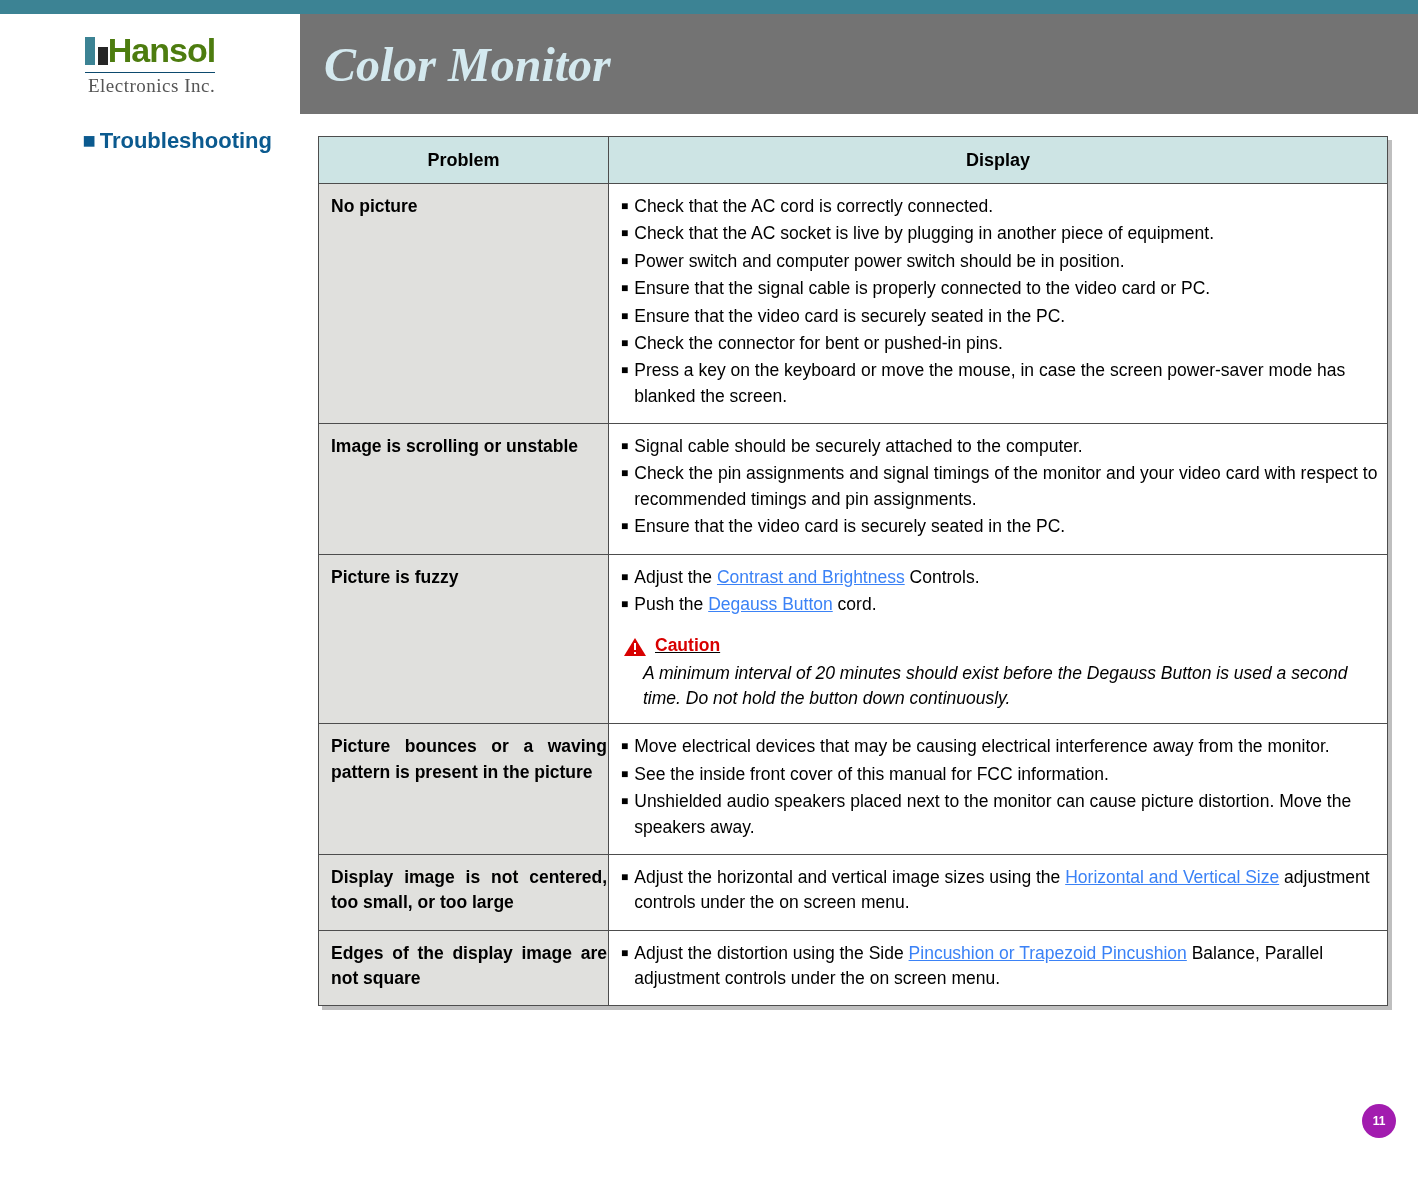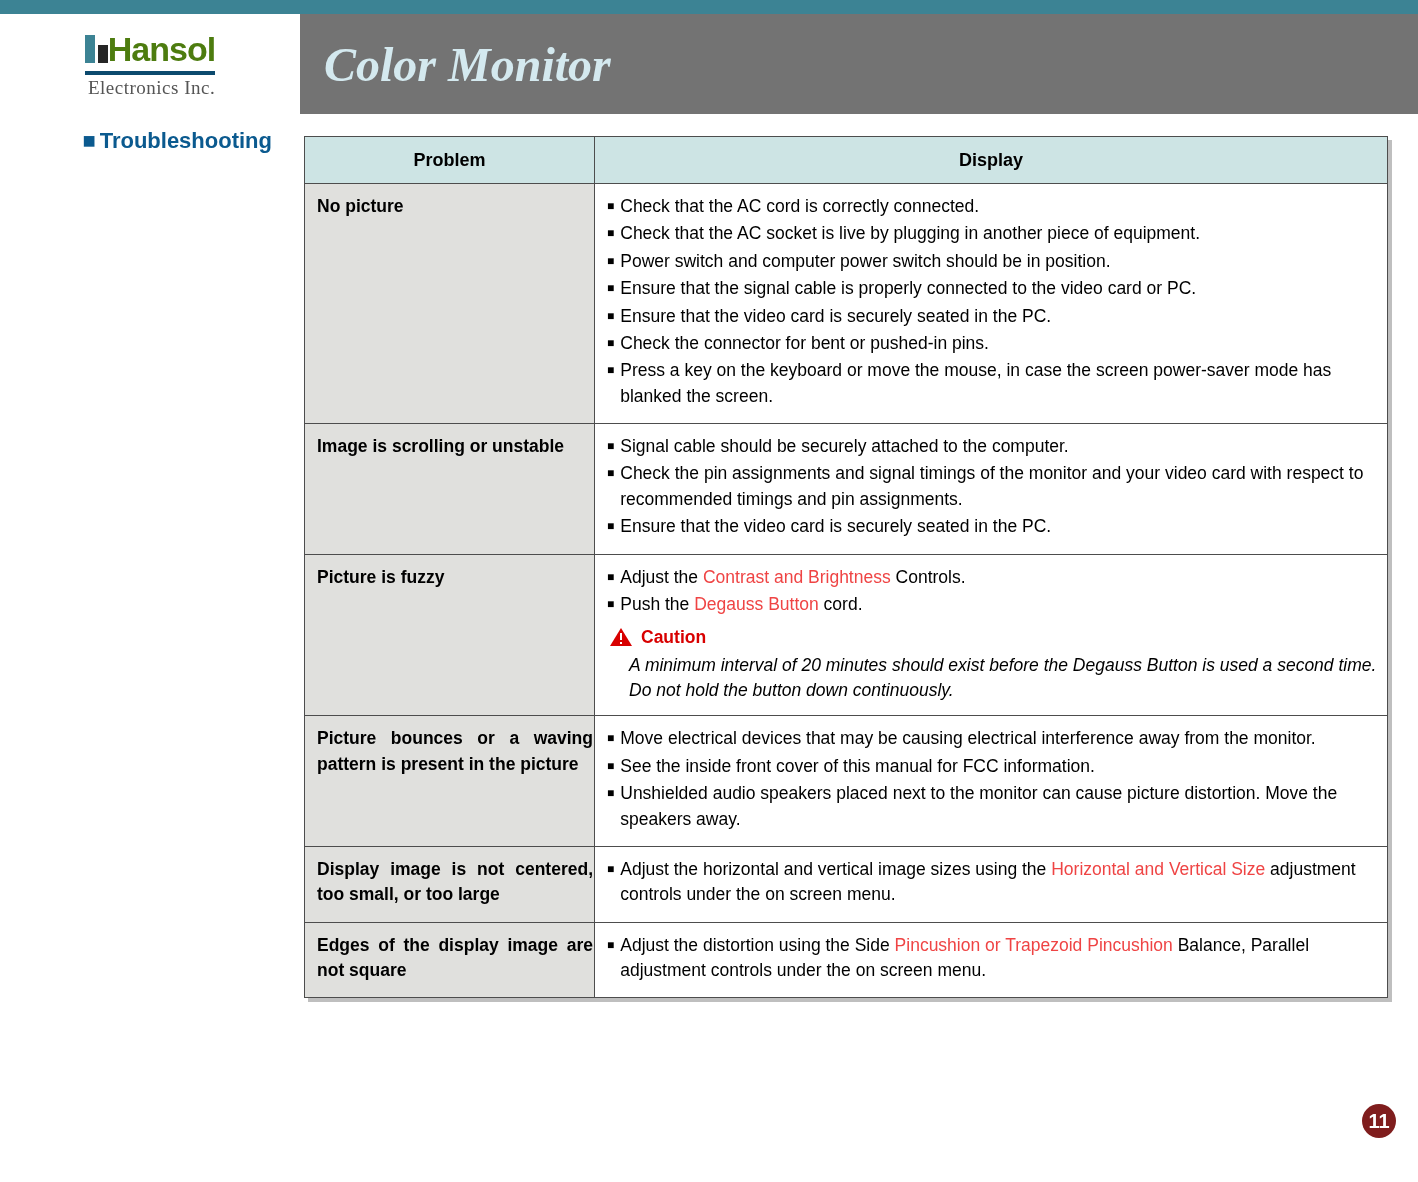--- a/index.html
+++ b/index.html
@@ -48,21 +48,21 @@
   .logo-mark span {
     display: inline-block;
     width: 10px;
   }
   .logo-mark .b1 { background: #3c8394; height: 28px; }
   .logo-mark .b2 { background: #262626; height: 18px; align-self: flex-end; }
   .logo-sub {
     font-family: "Times New Roman", serif;
     font-size: 19px;
     color: #555;
-    border-top: 4px solid #0c4a6e;
+    border-top: 1px solid #0c4a6e;
     margin-top: 2px;
     padding-top: 2px;
     text-align: right;
     letter-spacing: 0.5px;
   }
   .header-bar {
     position: absolute;
     left: 300px; top: 14px; width: 1118px; height: 100px;
     background: #737373;
     display: flex;
@@ -87,21 +87,21 @@
     font-size: 22px;
     font-weight: bold;
     color: #0b5a8f;
   }
   .section-title .sq {
     color: #0b5a8f;
     margin-right: 4px;
   }
   .content {
     position: absolute;
-    left: 304px; top: 136px; right: 30px;
+    left: 318px; top: 136px; right: 30px;
   }
   table.trouble {
     border-collapse: collapse;
     width: 100%;
     box-shadow: 4px 4px 0 #bfbfbf;
     background: #fff;
   }
   table.trouble th, table.trouble td {
     border: 1.5px solid #4d4d4d;
     padding: 10px 1px 12px 12px;
@@ -129,26 +129,27 @@
   }
   .sol-line .bullet {
     flex: 0 0 auto;
     font-size: 12px;
     line-height: 24px;
     margin-right: 6px;
   }
   .sol-line .txt {
     flex: 1;
   }
-  .blue { color: #ef4444; }
+  .blue { color: #3b82f6; text-decoration: underline; }
   .caution-row {
     display: flex;
-    align-items: flex-start;
-    margin-top: 8px;
+    align-items: center;
+    margin-top: 16px;
     margin-left: 2px;
+    text-decoration: underline;
   }
   .warn-icon {
     width: 24px; height: 20px; flex: 0 0 auto;
     margin-right: 8px;
     margin-top: 2px;
   }
   .caution-label {
     color: #d80000;
     font-weight: bold;
     font-size: 17.5px;
@@ -157,24 +158,24 @@
     font-style: italic;
     margin-left: 22px;
     margin-top: 2px;
   }
   .page-badge {
     position: absolute;
     right: 22px;
     bottom: 44px;
     width: 34px; height: 34px;
     border-radius: 50%;
-    background: #7f1d1d;
+    background: #a21caf;
     color: #fff;
     font-weight: bold;
-    font-size: 20px;
+    font-size: 12px;
     display: flex;
     align-items: center;
     justify-content: center;
   }
 </style>
 </head>
 <body>
 
 <div class="top-strip"></div>
 

